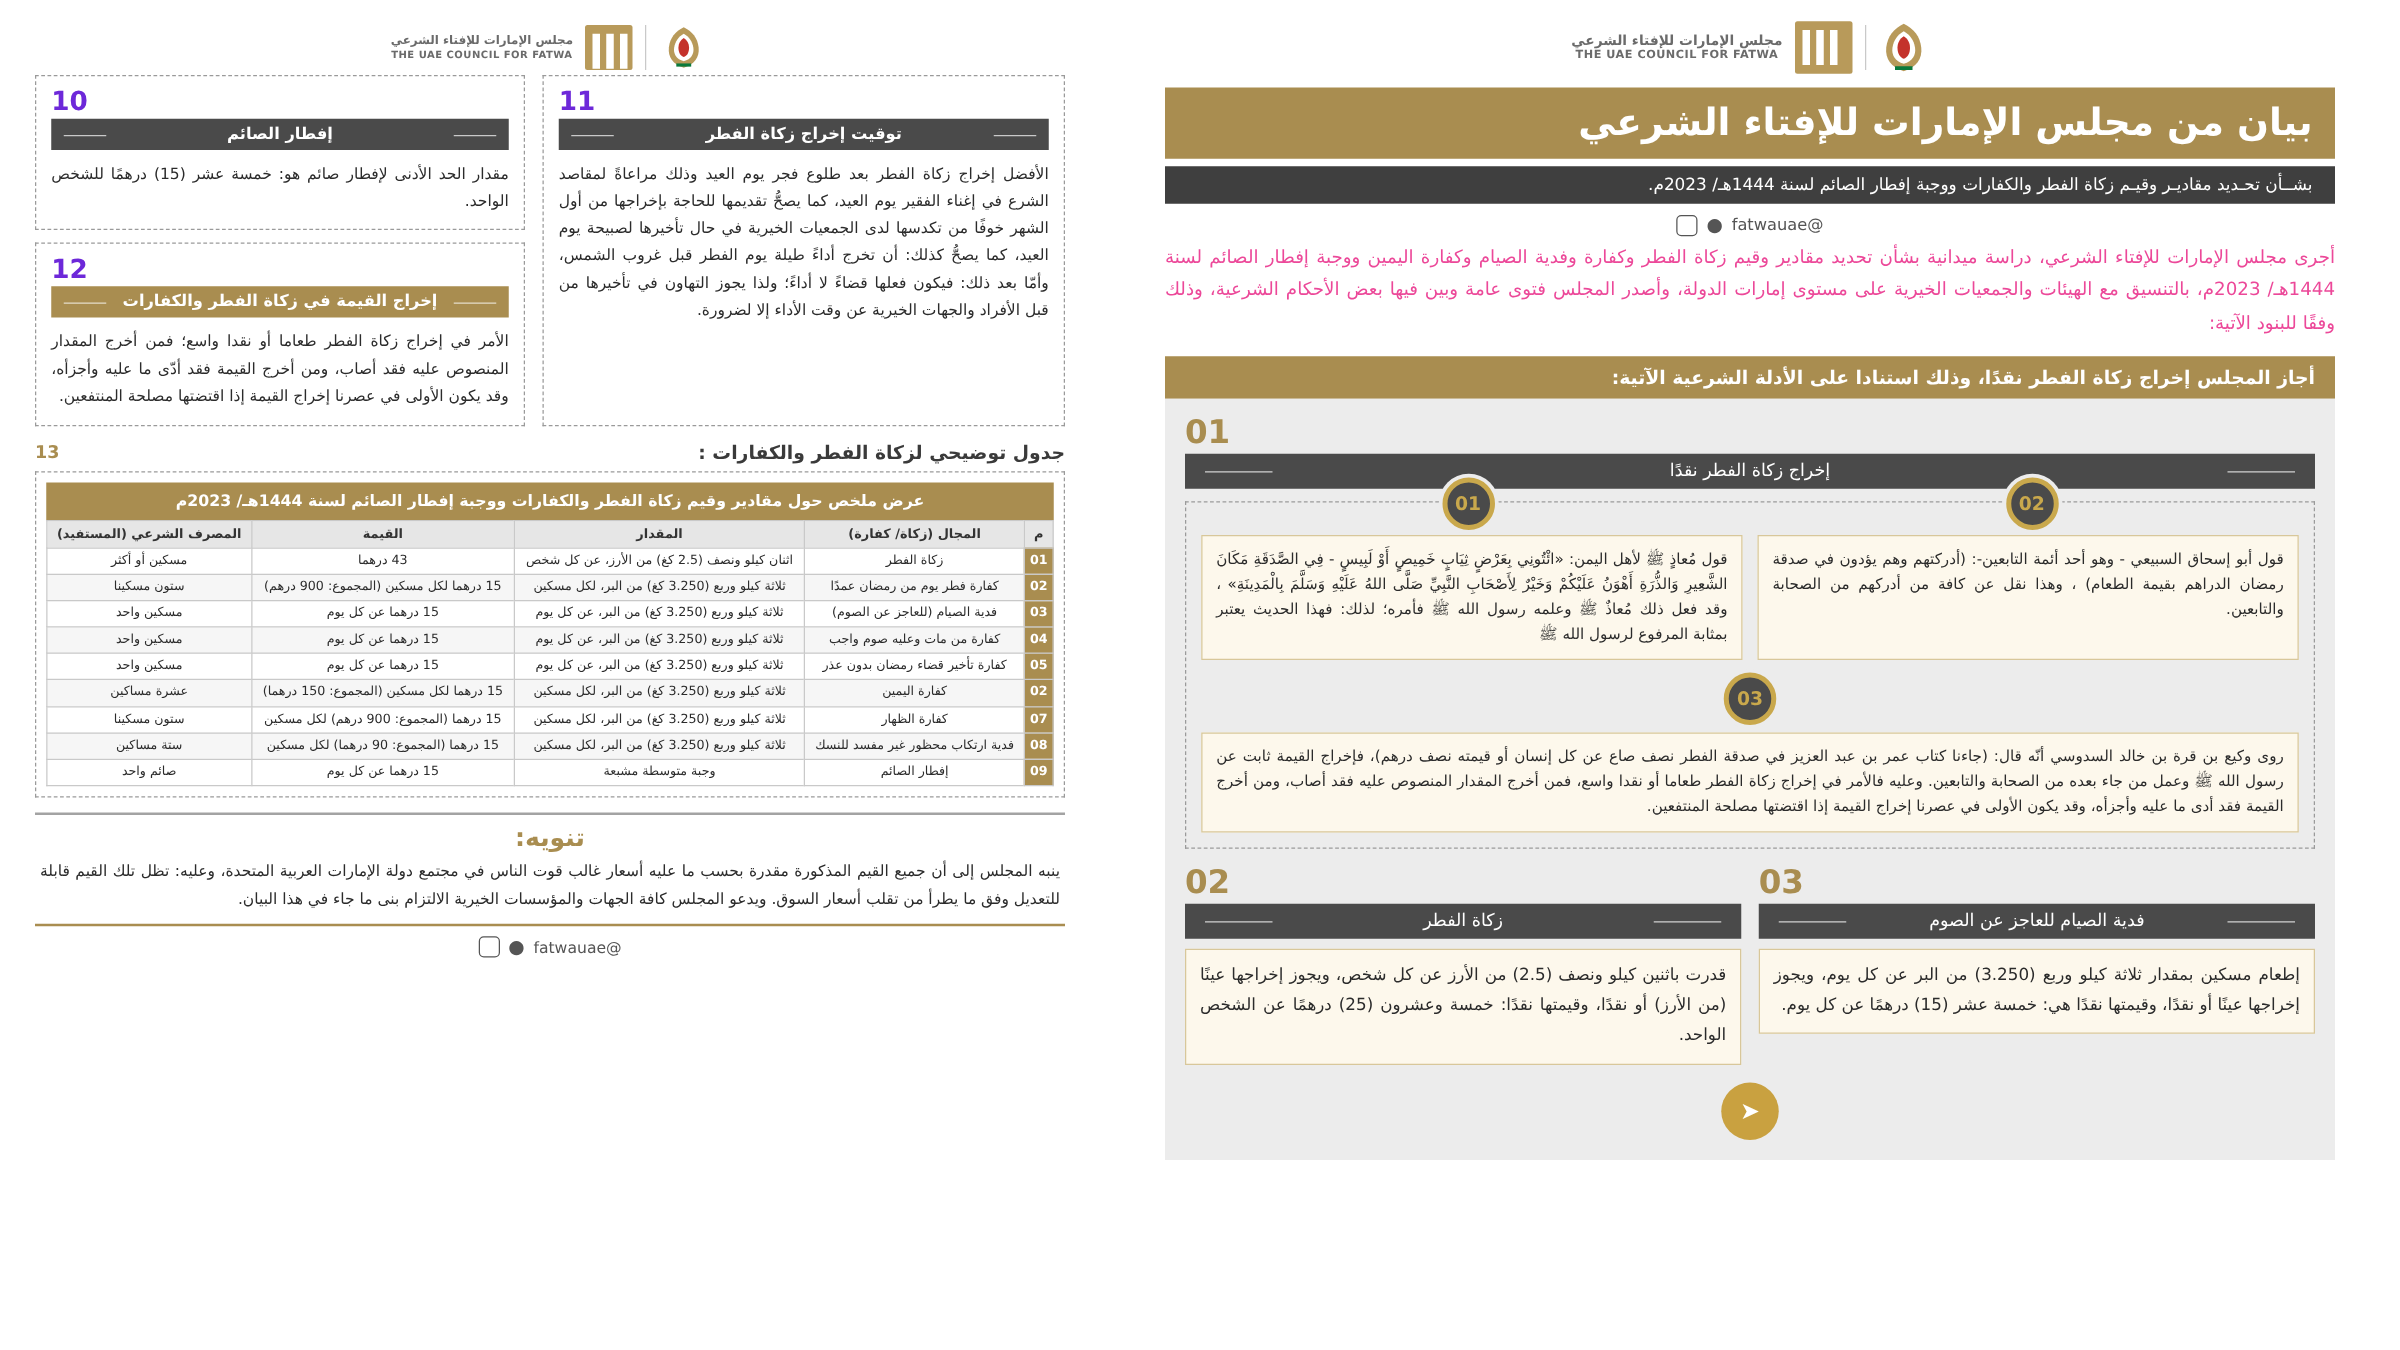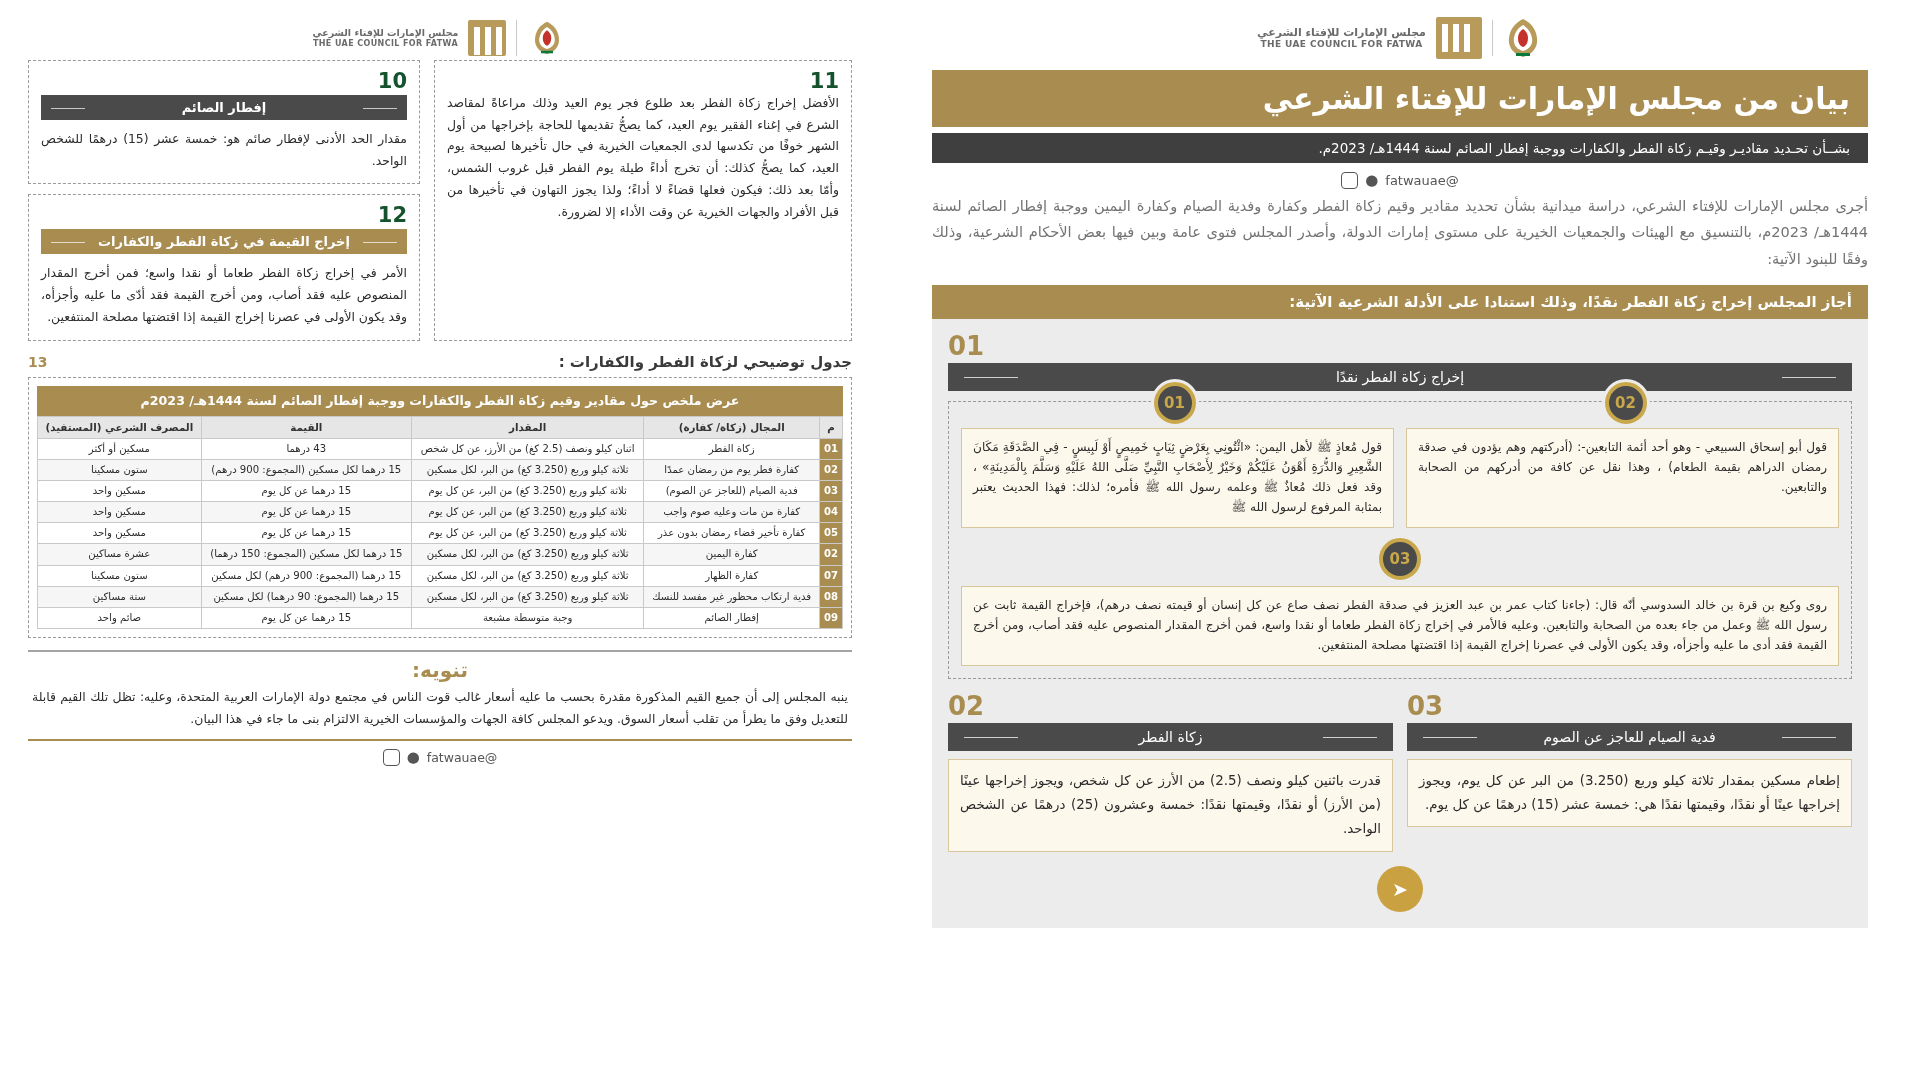--- a/index.html
+++ b/index.html
@@ -28,21 +28,21 @@
   .divider-v { width:1px; height:36px; background:#c9c9c9; }
 
   
   .title-block { margin:10px 52px 0 52px; background:#a98d50; color:#fff; padding:12px 18px 10px; }
   .title-main { font-size:30px; font-weight:bold; line-height:1.15; }
   .title-sub { margin:6px 52px 0 52px; background:#3f3f3f; color:#fff; font-size:13.5px; padding:7px 18px; }
 
   .social { display:flex; align-items:center; justify-content:center; gap:7px; margin:9px 0 4px; font-size:13px; color:#555; }
   .sicon { width:17px; height:17px; border:1.6px solid #555; border-radius:4px; display:inline-block; position:relative; }
 
-  .intro { margin:4px 52px 0 52px; font-size:14.6px; line-height:1.85; text-align:justify; color:#737373; }
+  .intro { margin:4px 52px 0 52px; font-size:14.6px; line-height:1.85; text-align:justify; color:#ec4899; }
 
   .band { margin:12px 52px 0 52px; background:#a98d50; color:#fff; font-size:15px; font-weight:bold; padding:8px 16px; }
 
   .grey-box { margin:0 52px; background:#ececec; padding:14px 16px 16px; position:relative; }
   .num-big { color:#a98d50; font-weight:bold; font-size:26px; text-align:left; line-height:1; margin-bottom:4px;}
   .dark-bar { background:#4a4a4a; color:#fff; font-size:14px; font-weight:normal; text-align:center; padding:6px 10px; position:relative; }
   .dark-bar::before, .dark-bar::after { content:""; position:absolute; top:50%; width:54px; height:1px; background:#fff; opacity:.75; }
   .dark-bar::before { right:16px; } .dark-bar::after { left:16px; }
 
   .dash-wrap { border:1.5px dashed #9a9a9a; margin-top:10px; padding:26px 12px 12px; position:relative; }
@@ -54,21 +54,21 @@
   .card-wide { margin-top:18px; }
 
   .bottom-two { display:flex; gap:14px; margin-top:14px; }
   .bcol { flex:1; }
   .play { width:46px; height:46px; border-radius:50%; background:#c9a140; display:flex; align-items:center; justify-content:center; margin:14px auto 0; color:#fff; font-size:19px; }
 
   
   .rp { padding:0 28px; }
   .rrow { display:flex; gap:14px; }
   .rbox { border:1.5px dashed #9a9a9a; padding:10px 12px 12px; position:relative; }
-  .rnum { color:#14532d; font-weight:bold; font-size:21px; text-align:right; line-height:1; }
+  .rnum { color:#6d28d9; font-weight:bold; font-size:21px; text-align:left; line-height:1; }
   .rbar { background:#4a4a4a; color:#fff; font-size:13px; font-weight:bold; text-align:center; padding:5px 8px; margin:3px 0 8px; position:relative; }
   .rbar::before, .rbar::after { content:""; position:absolute; top:50%; width:34px; height:1px; background:#fff; opacity:.7; }
   .rbar::before { right:10px; } .rbar::after { left:10px; }
   .rbar.gold { background:#a98d50; }
   .rtext { font-size:12.4px; line-height:1.75; text-align:justify; }
 
   .sec13 { margin-top:12px; }
   .sec13-head { display:flex; align-items:center; justify-content:space-between; }
   .sec13-title { font-size:15px; font-weight:bold; color:#3a3a3a; }
   .sec13-num { color:#a98d50; font-weight:bold; font-size:14px; }
@@ -178,20 +178,21 @@
         <div class="logo-ar" style="font-size:9.5px">مجلس الإمارات للإفتاء الشرعي</div>
         <div class="logo-en" style="font-size:8px">THE UAE COUNCIL FOR FATWA</div>
       </div>
     </div>
 
     <div class="rp">
       <div class="rrow">
 
         <div class="rbox" style="flex:1">
           <div class="rnum">11</div>
+          <div class="rbar">توقيت إخراج زكاة الفطر</div>
           <div class="rtext">الأفضل إخراج زكاة الفطر بعد طلوع فجر يوم العيد وذلك مراعاةً لمقاصد الشرع في إغناء الفقير يوم العيد، كما يصحُّ تقديمها للحاجة بإخراجها من أول الشهر خوفًا من تكدسها لدى الجمعيات الخيرية في حال تأخيرها لصبيحة يوم العيد، كما يصحُّ كذلك: أن تخرج أداءً طيلة يوم الفطر قبل غروب الشمس، وأمّا بعد ذلك: فيكون فعلها قضاءً لا أداءً؛ ولذا يجوز التهاون في تأخيرها من قبل الأفراد والجهات الخيرية عن وقت الأداء إلا لضرورة.</div>
         </div>
 
         <div style="flex:1;display:flex;flex-direction:column;gap:10px">
           <div class="rbox">
             <div class="rnum">10</div>
             <div class="rbar">إفطار الصائم</div>
             <div class="rtext">مقدار الحد الأدنى لإفطار صائم هو: خمسة عشر (15) درهمًا للشخص الواحد.</div>
           </div>
           <div class="rbox">

